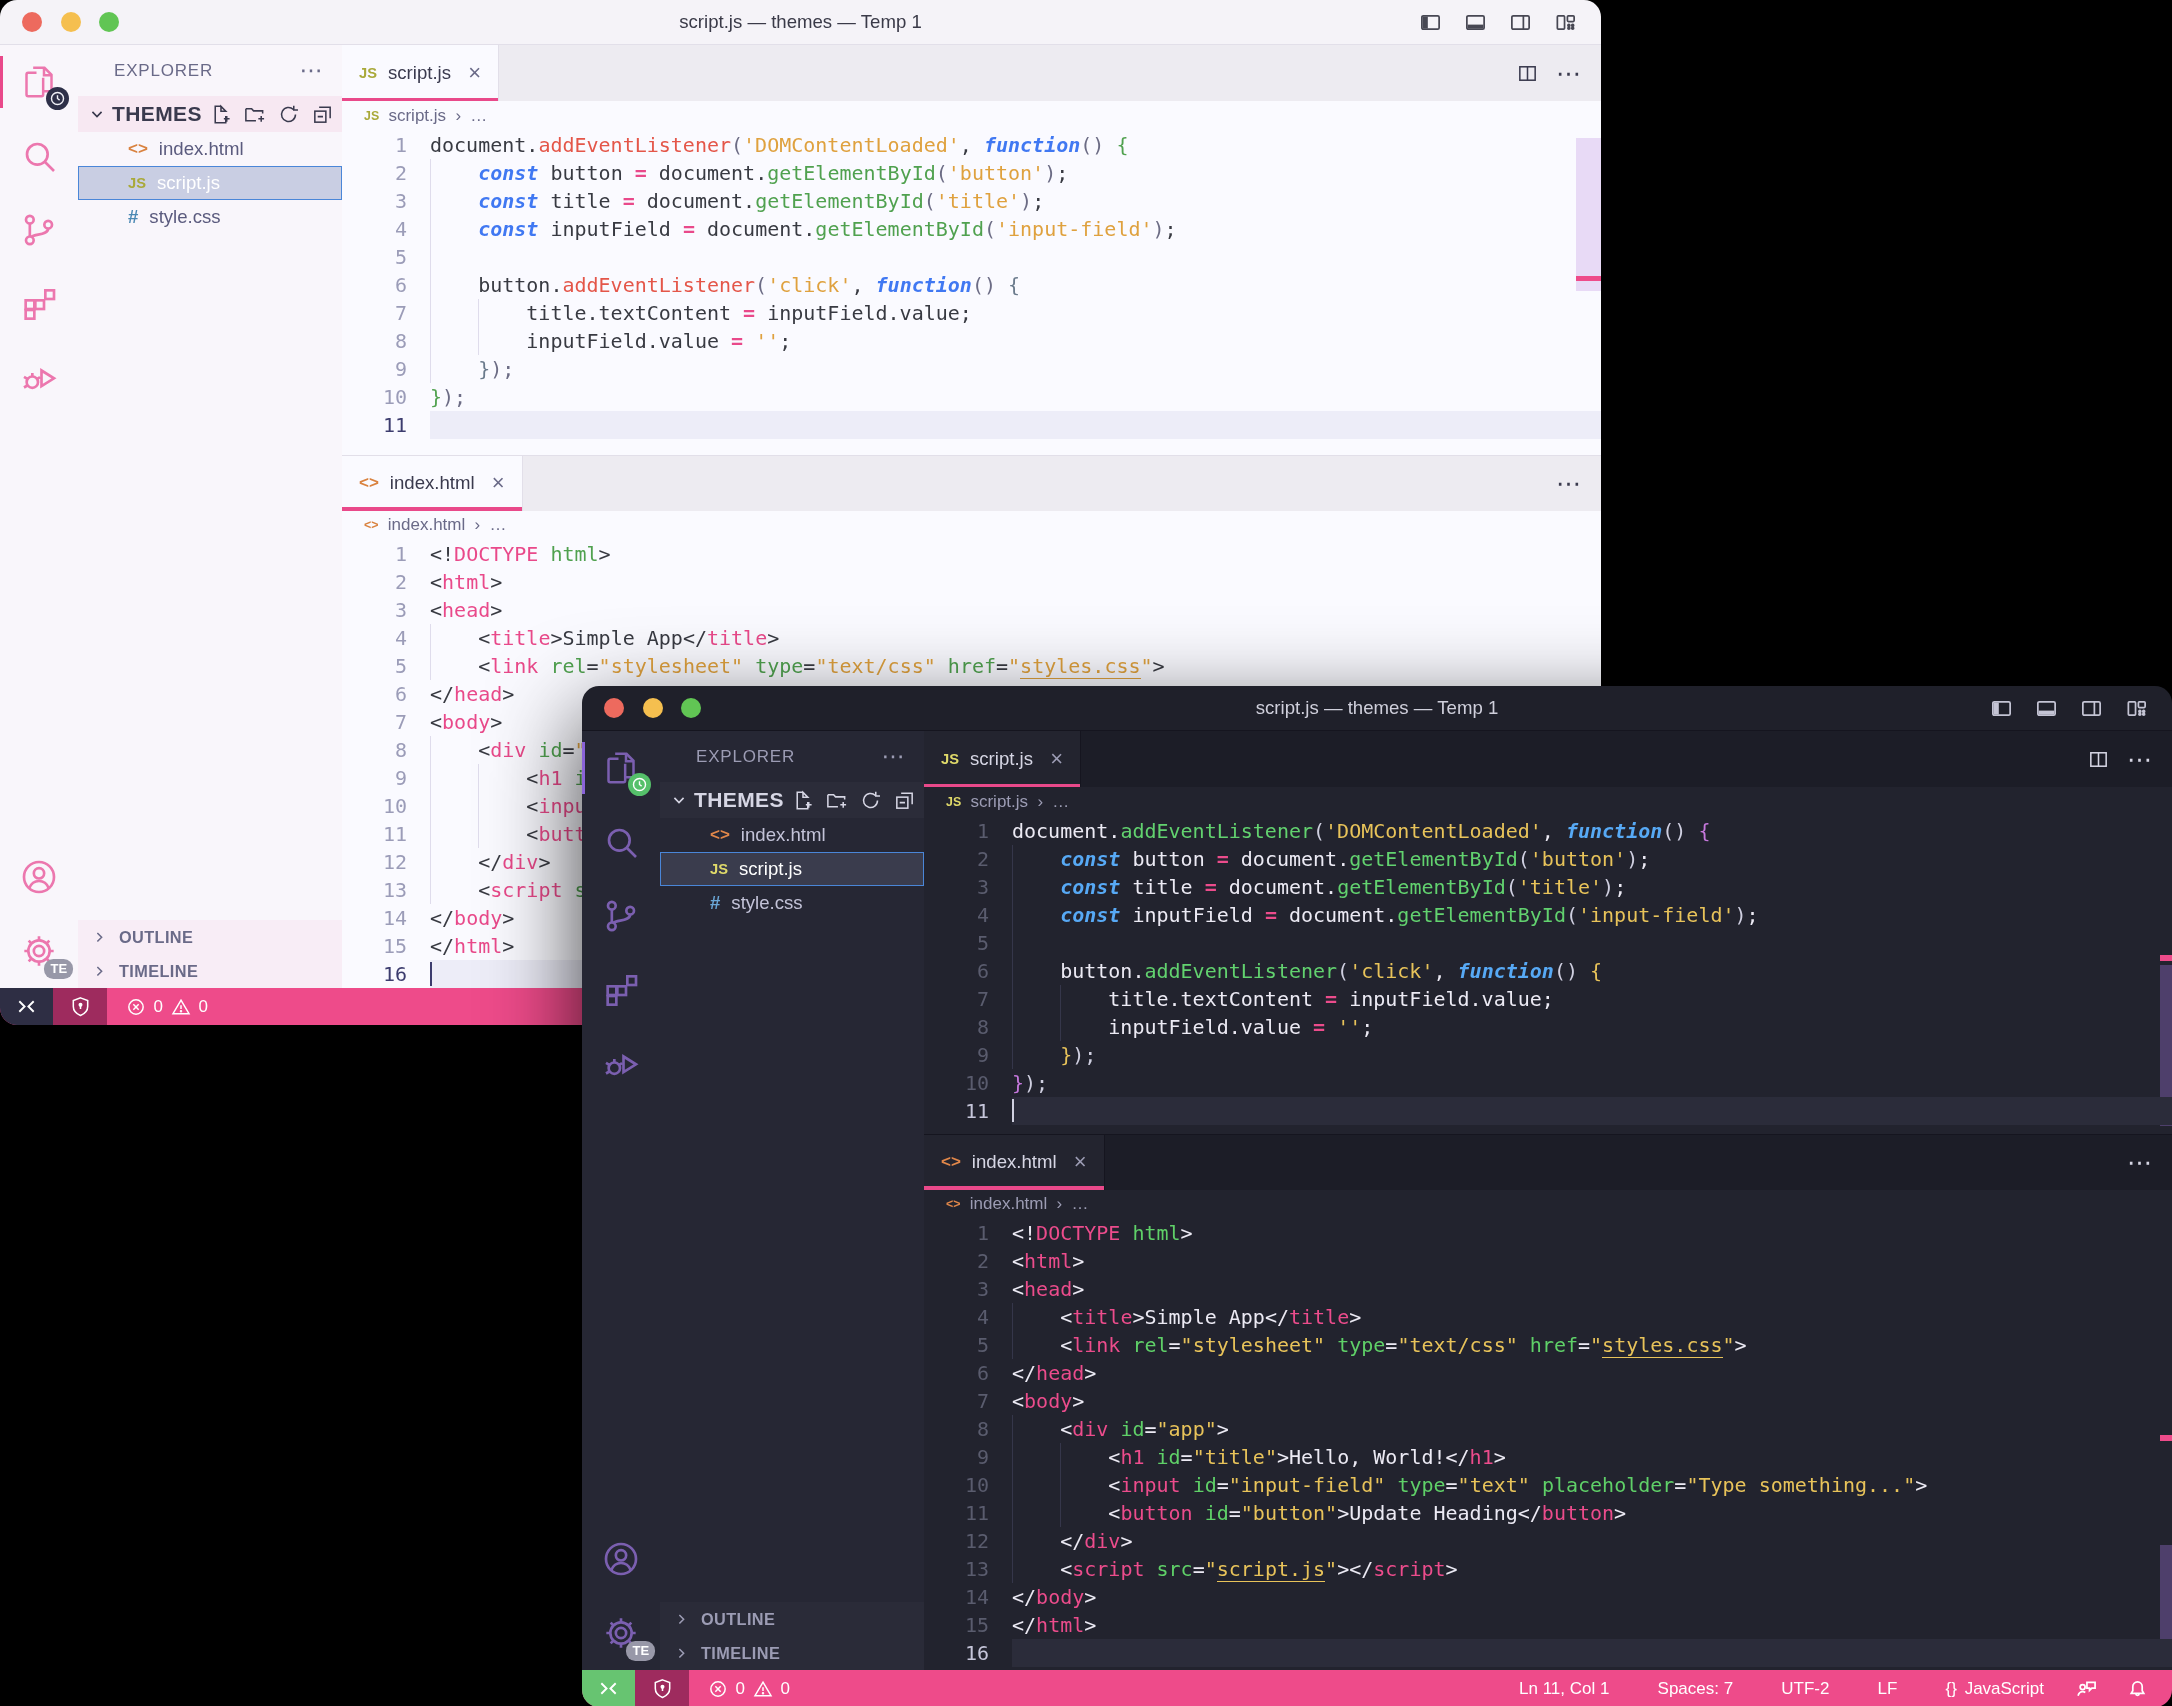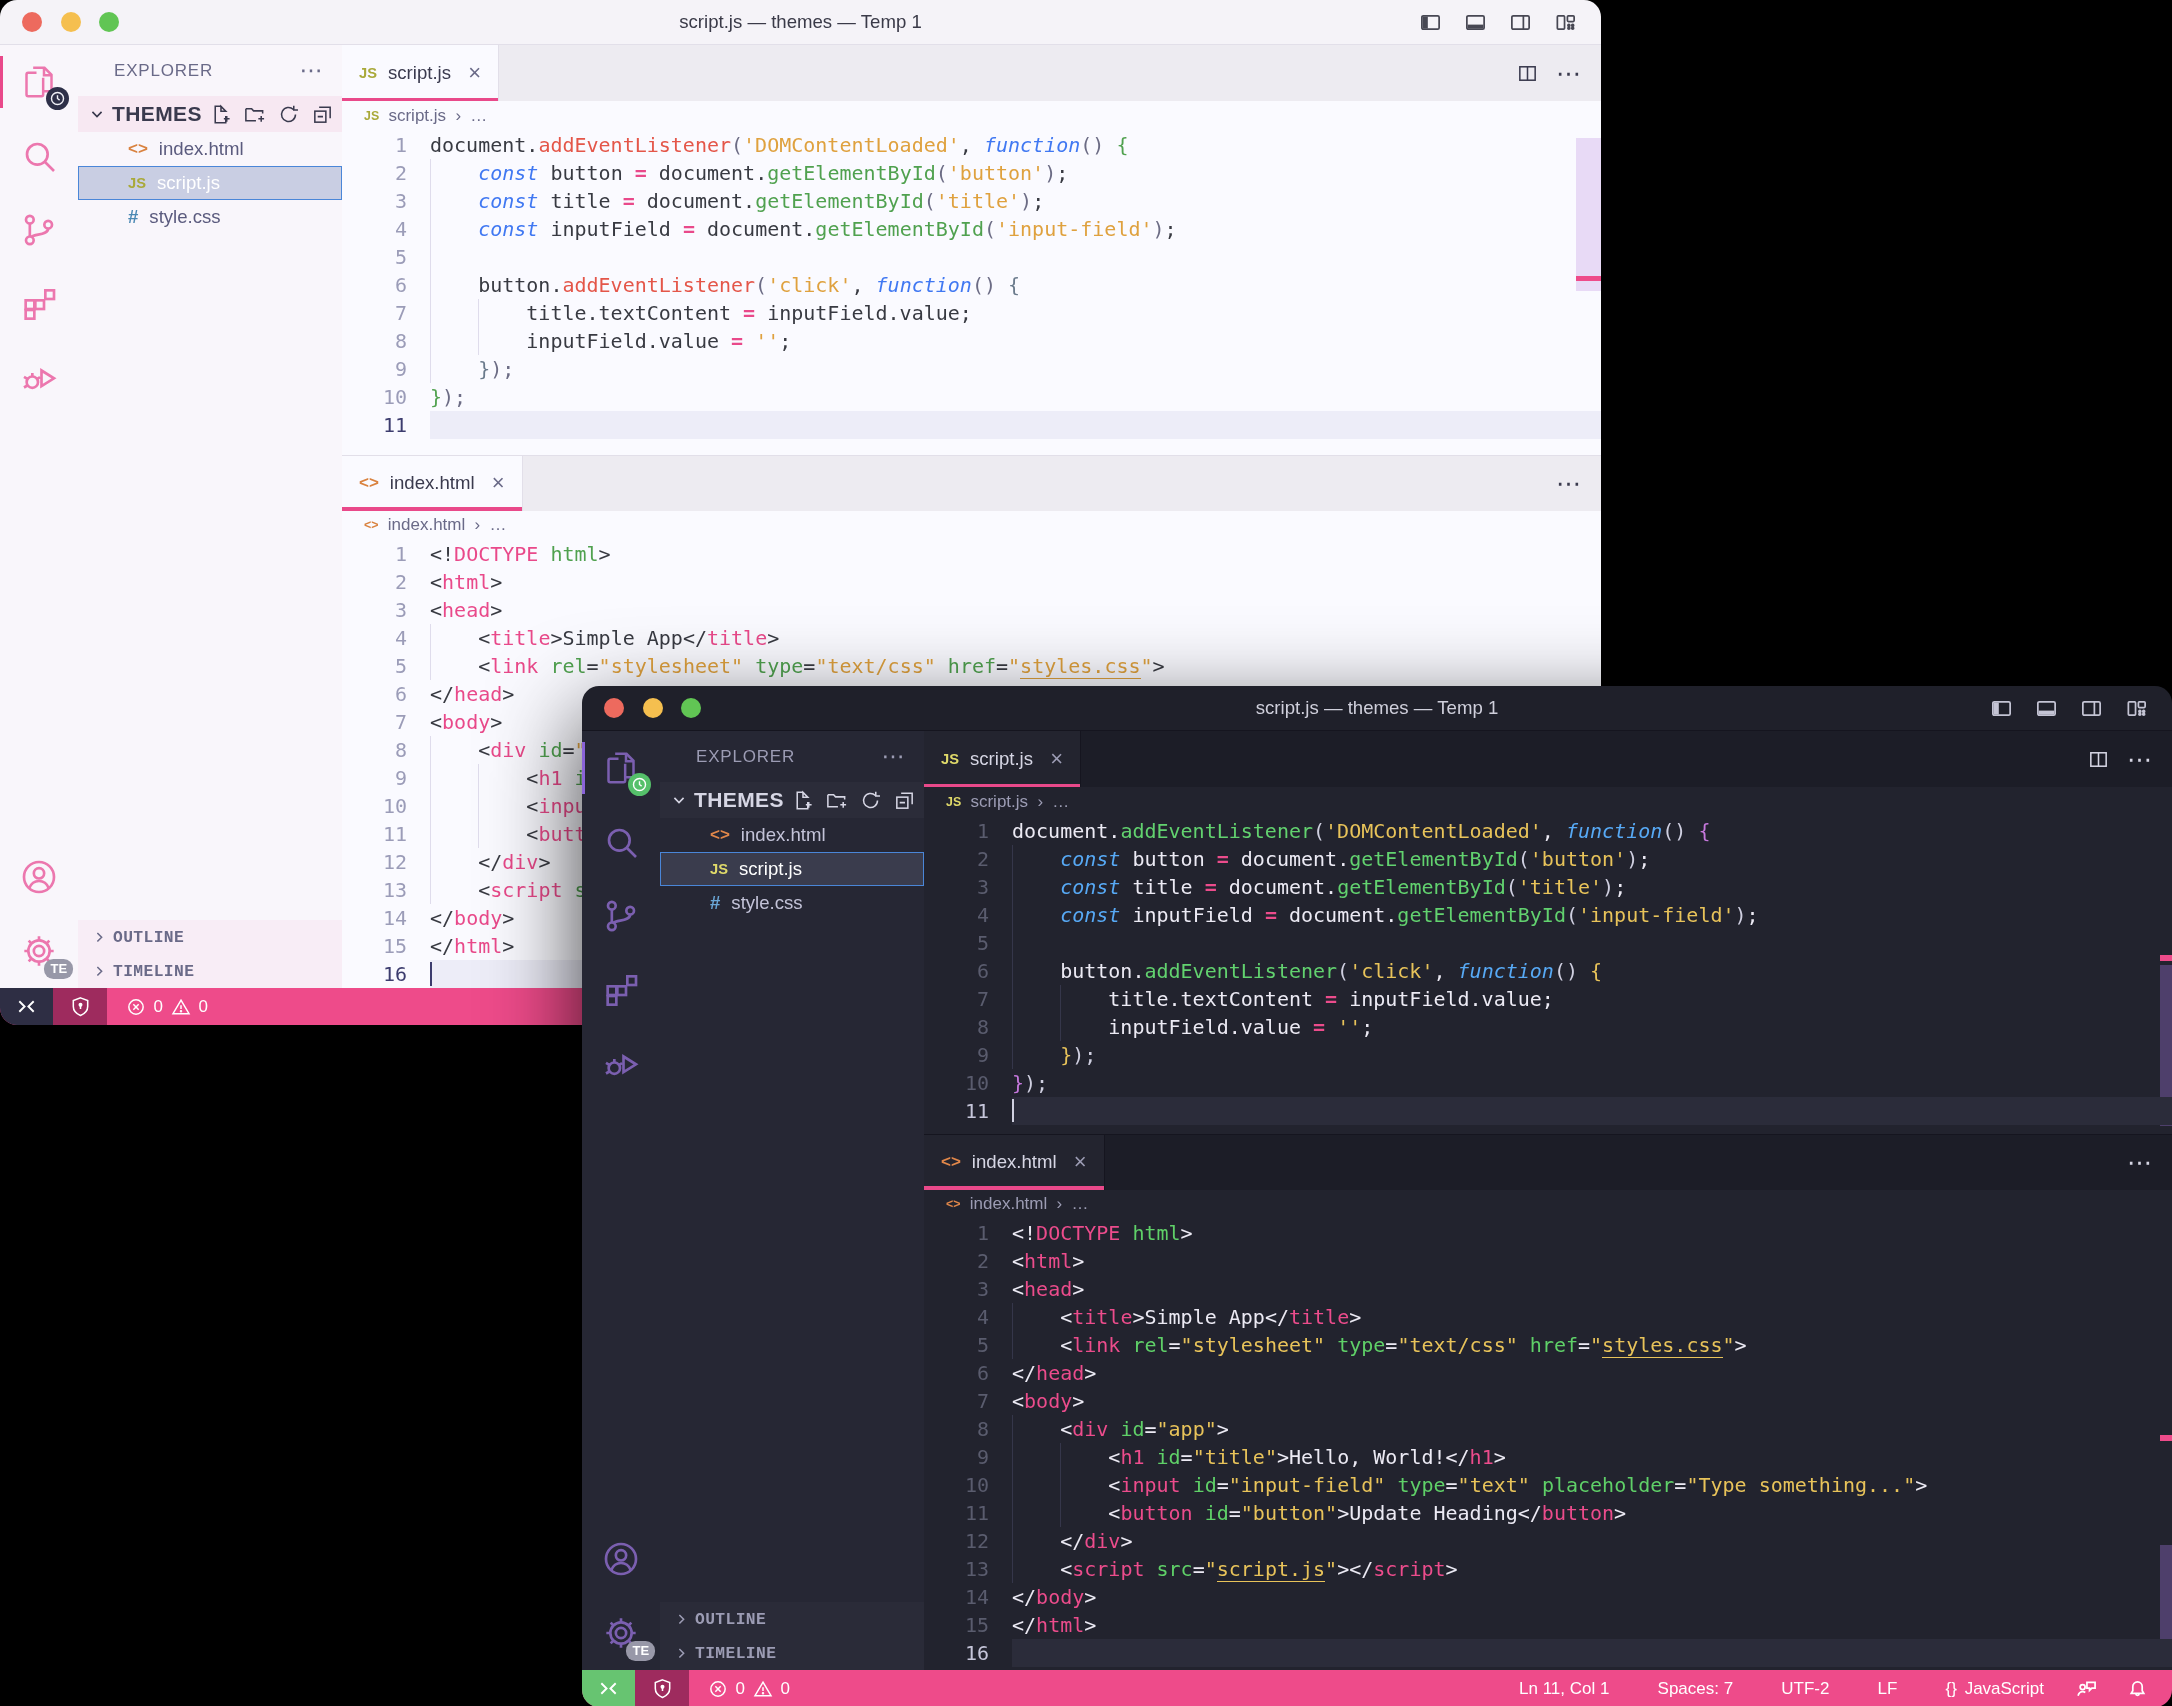--- a/index.html
+++ b/index.html
@@ -73,21 +73,21 @@
   .sicons{margin-left:auto;display:flex;gap:11px;color:var(--fg);}
   .sicons svg{width:23px;height:23px;}
   .filerow{height:34px;display:flex;align-items:center;padding-left:50px;color:var(--filefg);
            font-size:18.6px;gap:11px;}
   .filerow.selected{background:var(--rowsel);outline:1.6px solid #4a86d8;outline-offset:-1.6px;
            color:var(--rowselfg);}
   .fic{font-weight:700;font-size:14.7px;}
   .fic.js{color:var(--jsic);} .fic.html{color:var(--htic);font-size:17px;} .fic.css{color:var(--cssic);font-size:18.6px;}
   .sidespacer{flex:1;}
   .botrow{height:34px;background:var(--botsec);display:flex;align-items:center;padding-left:12.4px;
-          color:var(--subfg);font-weight:700;font-size:16.3px;letter-spacing:0.4px;gap:4px;font-family:Liberation Mono, monospace;}
+          color:var(--subfg);font-weight:700;font-size:16.3px;letter-spacing:0.4px;gap:10px;}
   .botrow svg{width:18.6px;height:18.6px;}
 
   
   .editor{flex:1;display:flex;flex-direction:column;min-width:0;background:var(--bg);}
   .tabsrow{height:56px;flex:none;background:var(--tabbar);display:flex;align-items:stretch;}
   .tabsrow.second{border-top:0.8px solid var(--border);}
   .tab{display:flex;align-items:center;gap:11px;padding:0 17px;background:var(--tabactive);
        color:var(--fg);font-size:18.6px;position:relative;border-right:0.8px solid var(--border);}
   .tab.active::after{content:"";position:absolute;left:0;right:0;bottom:0;height:3.1px;background:#e9498a;}
   .tab .close{color:var(--subfg);font-size:22px;margin-left:6.2px;}
@@ -106,21 +106,21 @@
   .codearea.htmlarea{flex:1;}
   .cl{display:flex;line-height:28px;height:28px;}
   .ln{width:65px;text-align:right;color:var(--gutter);flex:none;}
   .cl.active .ln{color:var(--gutteract);}
   .lc{margin-left:23px;white-space:pre;position:relative;flex:1;}
   .cl.active .lc{background:var(--linehl);}
   .guide{position:absolute;top:0;bottom:0;border-left:0.8px solid var(--guide);}
   .cursor{position:absolute;left:0;top:2.3px;bottom:2.3px;border-left:2.3px solid var(--croutline);}
   .tk-p{color:var(--tk-p);} .tk-m{color:var(--tk-m);margin-top:20px;} .tk-g{color:var(--tk-g);}
   .tk-s{color:var(--tk-s);margin-top:9px;} .tk-su{color:var(--tk-s);border-bottom:1.6px solid var(--tk-s);}
-  .tk-k{color:var(--tk-k);font-style:italic;font-weight:400;} .tk-o{color:var(--tk-o);font-weight:700;}
+  .tk-k{color:var(--tk-k);font-style:italic;font-weight:700;} .tk-o{color:var(--tk-o);font-weight:700;}
   .tk-t{color:var(--tk-t);} .tk-a{color:var(--tk-a);} .tk-x{color:var(--tk-x);}
   .tk-b1{color:var(--tk-b1);} .tk-b2{color:var(--tk-b2);}
   .sbthumb{position:absolute;right:0;background:var(--thumb);}
   .sbmark{position:absolute;right:0;background:#ee4b8a;}
 
   
   .statusbar{height:37px;flex:none;background:#ee4b8a;display:flex;align-items:center;color:#fff;
              font-size:17px;}
   .seg{width:53px;height:37px;display:flex;align-items:center;justify-content:center;flex:none;}
   .seg.remote{background:var(--remotebg);} .seg.shield{background:#9e2b5e;width:54px;}

